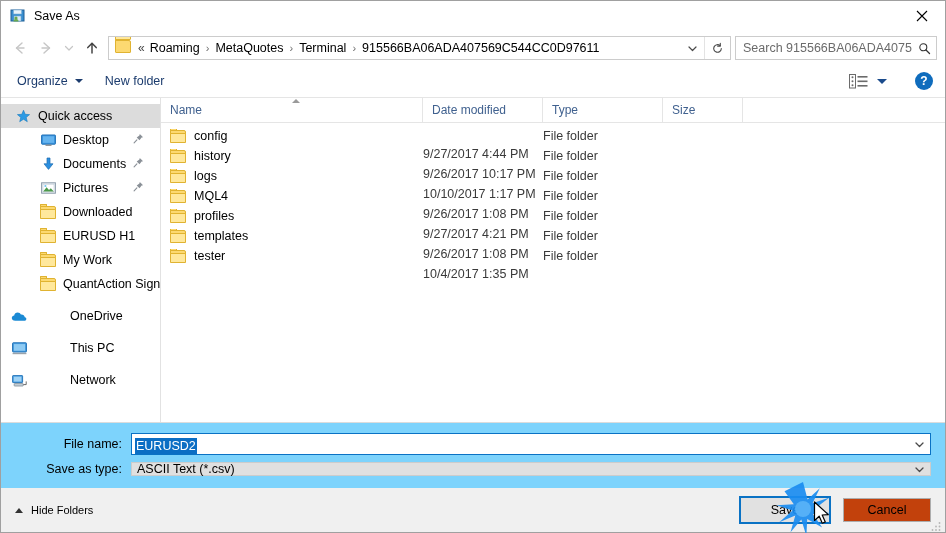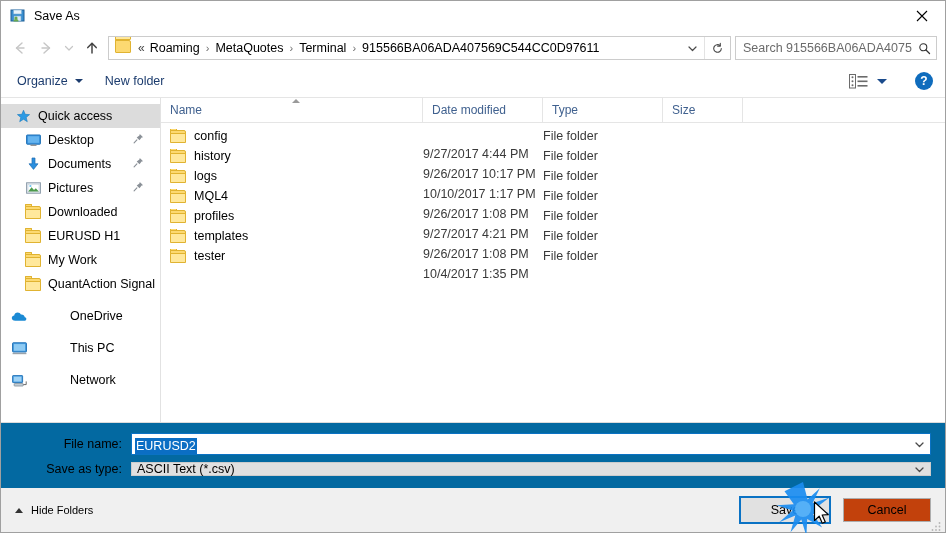--- a/index.html
+++ b/index.html
@@ -169,21 +169,21 @@
   }
   .side-item {
     height: 24px;
     display: flex; align-items: center;
     font-size: 12.5px; color: #000;
     padding-left: 14px;
     white-space: nowrap;
     position: relative;
   }
   .side-item.selected { background: #dcdcdc; }
-  .side-item.indent { padding-left: 24px; }
+  .side-item.indent { padding-left: 39px; }
   .side-item.group { margin-top: 8px; padding-left: 10px; gap: 36px; }
   .side-ico {
     width: 16px; height: 16px;
     margin-right: 7px;
     flex: 0 0 auto;
     position: relative;
     display: flex; align-items: center; justify-content: center;
   }
   .side-label { overflow: hidden; }
   .pin { position: absolute; right: 16px; top: 5px; }
@@ -262,21 +262,21 @@
     padding-left: 9px;
     overflow: hidden; white-space: nowrap;
   }
   .cell-name .folder { margin-right: 8px; flex: 0 0 auto; }
   .cell-date { width: 120px; flex: 0 0 120px; color: #3a3a3a; white-space: nowrap; margin-top: 36px; }
   .cell-type { width: 120px; flex: 0 0 120px; color: #3a3a3a; white-space: nowrap; }
   .cell-size { width: 80px;  flex: 0 0 80px; }
 
   
   .fields {
-    background: #0369a1;
+    background: #7dd3fc;
     border-top: 1px solid #dcdcdc;
     padding: 10px 14px 12px 14px;
     min-height: 0;
   }
   .field-row {
     display: flex; align-items: center;
     margin-bottom: 7px;
   }
   .field-row:last-child { margin-bottom: 0; }
   .field-label {

